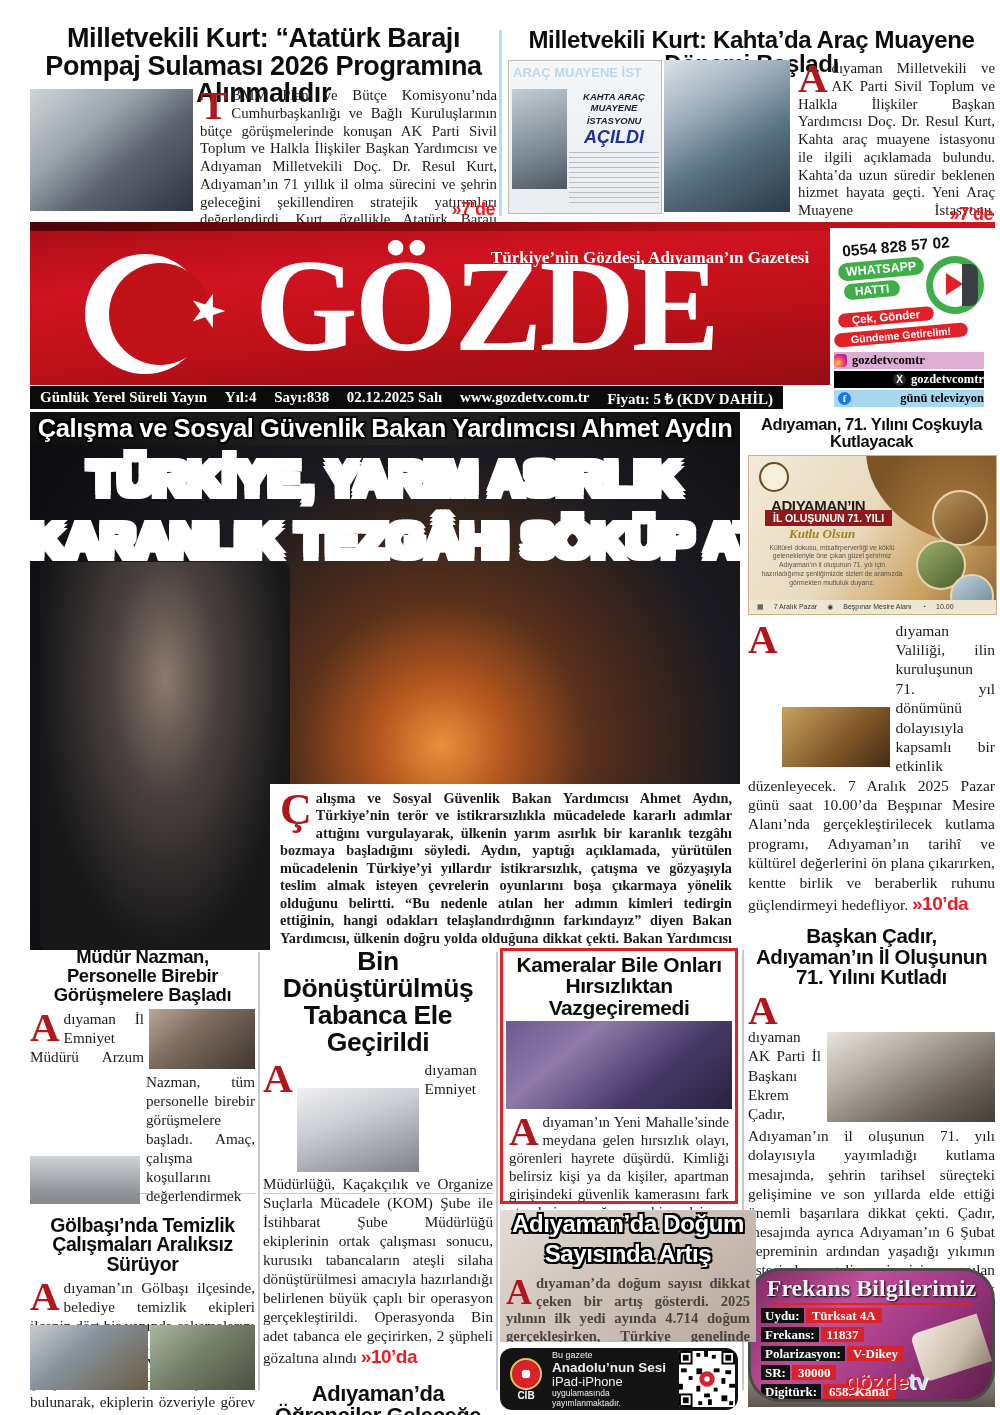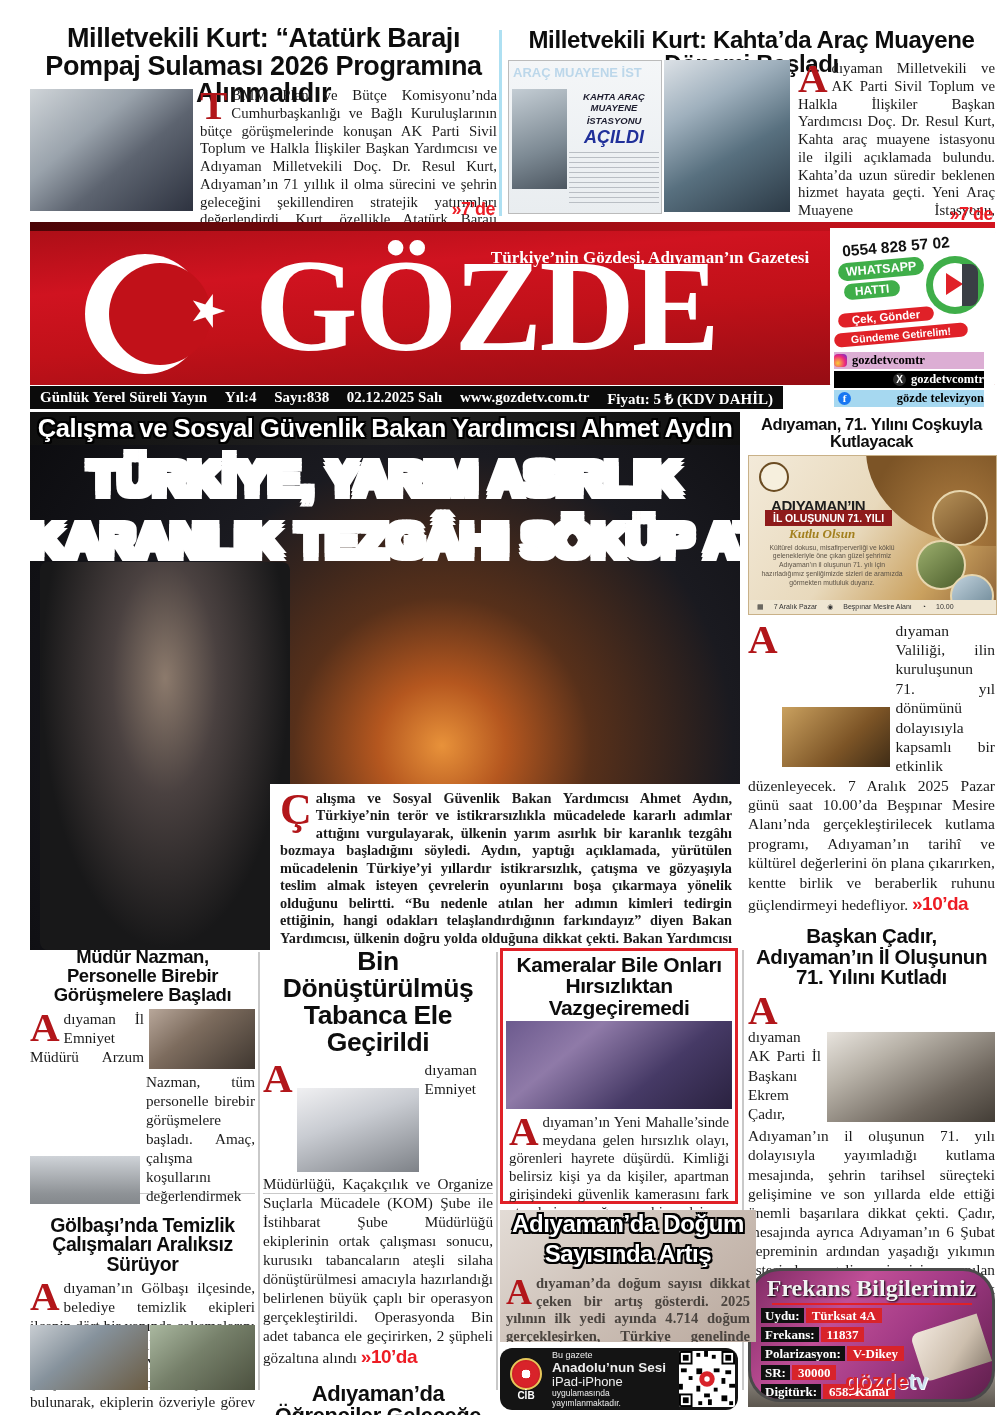--- a/index.html
+++ b/index.html
@@ -102,21 +102,21 @@
       <div class="soc-row abs" style="left:4px;top:122px;width:150px;background:#dcaed4;">
         <span style="width:13px;height:13px;border-radius:4px;background:radial-gradient(circle at 30% 70%,#f9ce34,#ee2a7b 55%,#6228d7);display:inline-block;"></span>
         <span>gozdetvcomtr</span>
       </div>
       <div class="soc-row abs" style="left:4px;top:141px;width:150px;background:#000;color:#fff;justify-content:flex-end;">
         <span style="width:13px;height:13px;border-radius:50%;background:#2a2a2a;color:#fff;font-size:10px;line-height:13px;text-align:center;font-family:'Liberation Sans',sans-serif;">X</span>
         <span>gozdetvcomtr</span>
       </div>
       <div class="soc-row abs" style="left:4px;top:160px;width:150px;background:#a6d8f0;justify-content:flex-end;">
         <span style="position:absolute;left:4px;width:13px;height:13px;border-radius:50%;background:#1877f2;color:#fff;font-size:11px;line-height:13px;text-align:center;font-family:'Liberation Serif',serif;font-weight:bold;">f</span>
-        <span>gözde televizyon</span>
+        <span>günü televizyon</span>
       </div>
     </div>
   </div>
 
   <div id="dateline" class="abs" style="left:30px;top:386px;width:733px;height:23px;">
     <span>Günlük Yerel Süreli Yayın</span>
     <span>Yıl:4</span>
     <span>Sayı:838</span>
     <span>02.12.2025 Salı</span>
     <span>www.gozdetv.com.tr</span>

